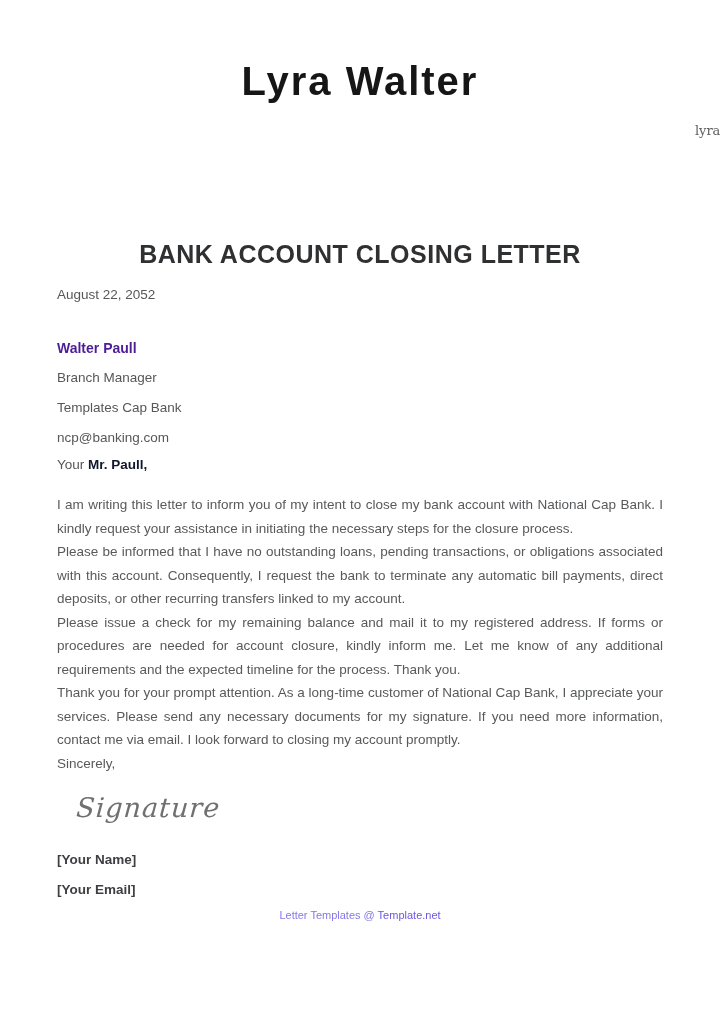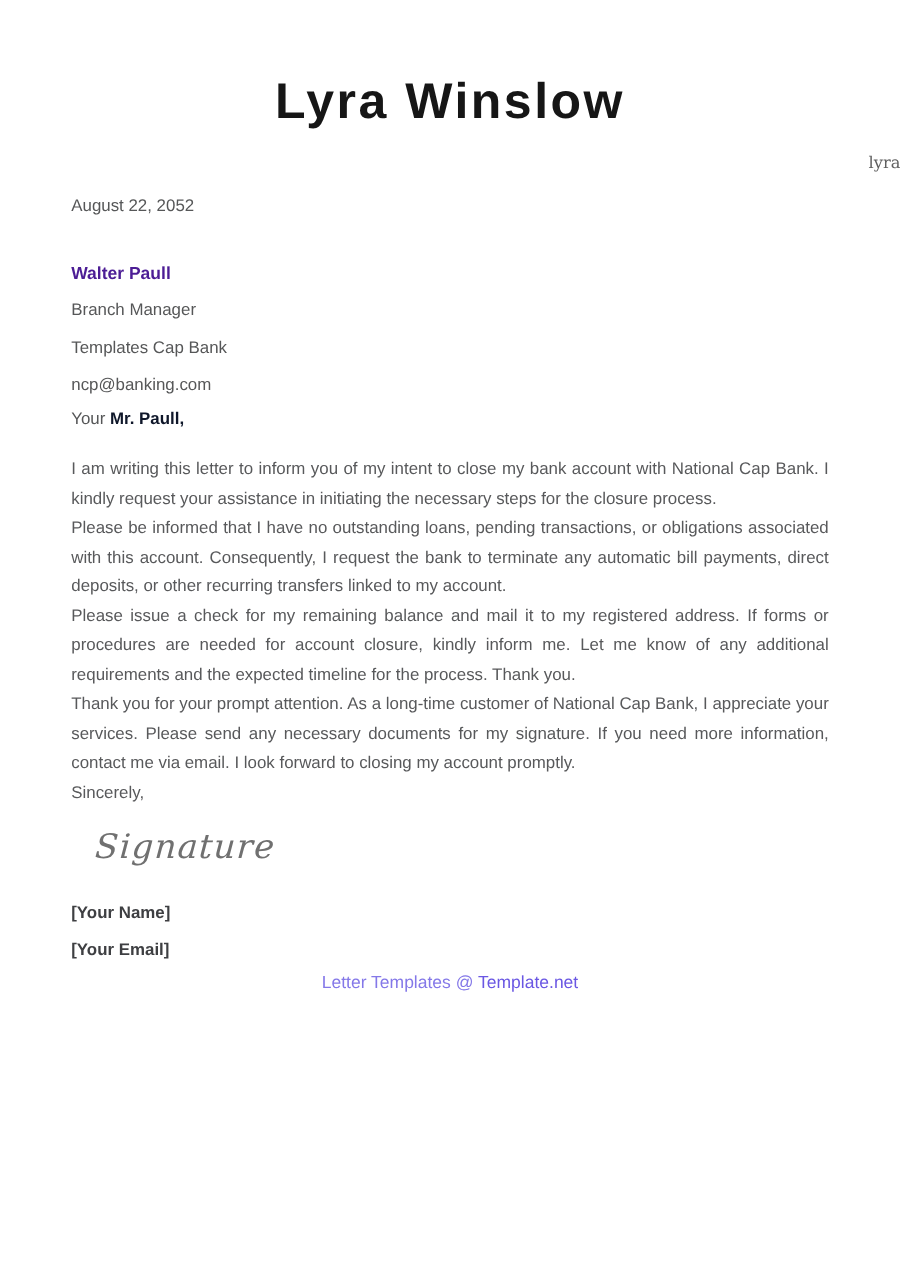--- a/index.html
+++ b/index.html
@@ -128,43 +128,44 @@
     font-size: 13.5px;
     line-height: 16px;
     font-weight: 700;
     color: #3e3f42;
   }
 
   
   .footer-credit {
     margin-top: 9px;
     text-align: center;
-    font-size: 14px;
+    font-size: 11px;
     line-height: 17px;
   }
   .footer-credit .credit-label {
     color: #8478e8;
   }
   .footer-credit .credit-link {
     color: #6a57e3;
     text-decoration: none;
     cursor: pointer;
   }
 </style>
 </head>
 <body>
 
 <div class="page">
 
-  <div class="brand-name">Lyra Winslow</div>
+  <div class="brand-name">Lyra Walter</div>
 
   <div class="brand-email-row">
     <span class="offset">lyra@email.com</span>
   </div>
 
+  <div class="doc-title">BANK ACCOUNT CLOSING LETTER</div>
 
   <div class="content">
 
     <div class="date-line">August 22, 2052</div>
 
     <div class="recipient">
       <div class="strong-line">Walter Paull</div>
       <div>Branch Manager</div>
       <div>Templates Cap Bank</div>
       <div>ncp@banking.com</div>

